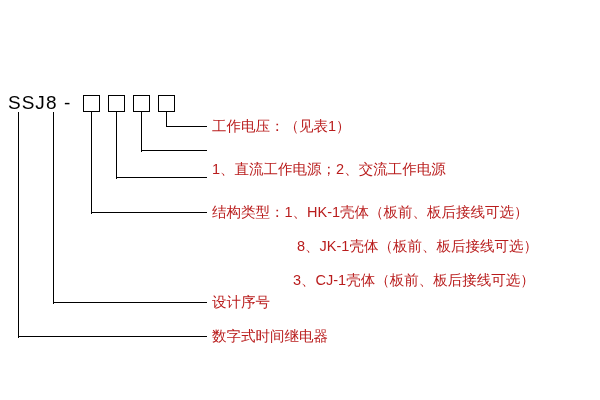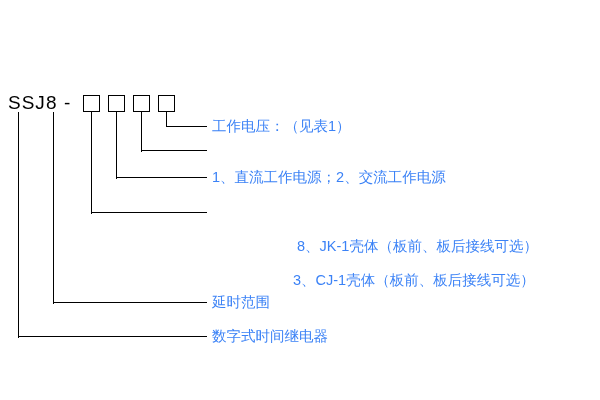--- a/index.html
+++ b/index.html
@@ -42,21 +42,21 @@
     background: #000000;
   }
   .hline {
     position: absolute;
     height: 1.4px;
     background: #000000;
   }
   .label {
     position: absolute;
     font-size: 14.5px;
-    color: #3b82f6;
+    color: #b91c1c;
     white-space: nowrap;
     line-height: 1.2;
   }
 </style>
 </head>
 <body>
 
 <div id="diagram">
 
   <span class="code-text" style="left:8px; top:76px;">SSJ</span>
@@ -70,30 +70,31 @@
 
   <div class="vline" style="left:166px; top:96px; height:15px;"></div>
   <div class="hline" style="left:166px; top:110px; width:41px;"></div>
   <span class="label" style="left:212px; top:102px;">工作电压：（见表1）</span>
 
   <div class="vline" style="left:141px; top:96px; height:40px;"></div>
   <div class="hline" style="left:141px; top:134px; width:66px;"></div>
 
   <div class="vline" style="left:116px; top:96px; height:67px;"></div>
   <div class="hline" style="left:116px; top:161px; width:91px;"></div>
-  <span class="label" style="left:212px; top:153px;">1、直流工作电源；2、交流工作电源</span>
+  <span class="label" style="left:212px; top:145px;">1、直流工作电源；2、交流工作电源</span>
 
   <div class="vline" style="left:91px; top:96px; height:102px;"></div>
   <div class="hline" style="left:91px; top:196px; width:116px;"></div>
+  <span class="label" style="left:212px; top:188px;">结构类型：1、HK-1壳体（板前、板后接线可选）</span>
 
   <span class="label" style="left:297px; top:222px;">8、JK-1壳体（板前、板后接线可选）</span>
 
   <span class="label" style="left:293px; top:256px;">3、CJ-1壳体（板前、板后接线可选）</span>
 
   <div class="vline" style="left:53px; top:96px; height:192px;"></div>
   <div class="hline" style="left:53px; top:286px; width:154px;"></div>
-  <span class="label" style="left:212px; top:278px;">延时范围</span>
+  <span class="label" style="left:212px; top:278px;">设计序号</span>
 
   <div class="vline" style="left:18px; top:96px; height:226px;"></div>
   <div class="hline" style="left:18px; top:320px; width:189px;"></div>
   <span class="label" style="left:212px; top:312px;text-align:center;">数字式时间继电器</span>
 
 </div>
 
 </body></html>

